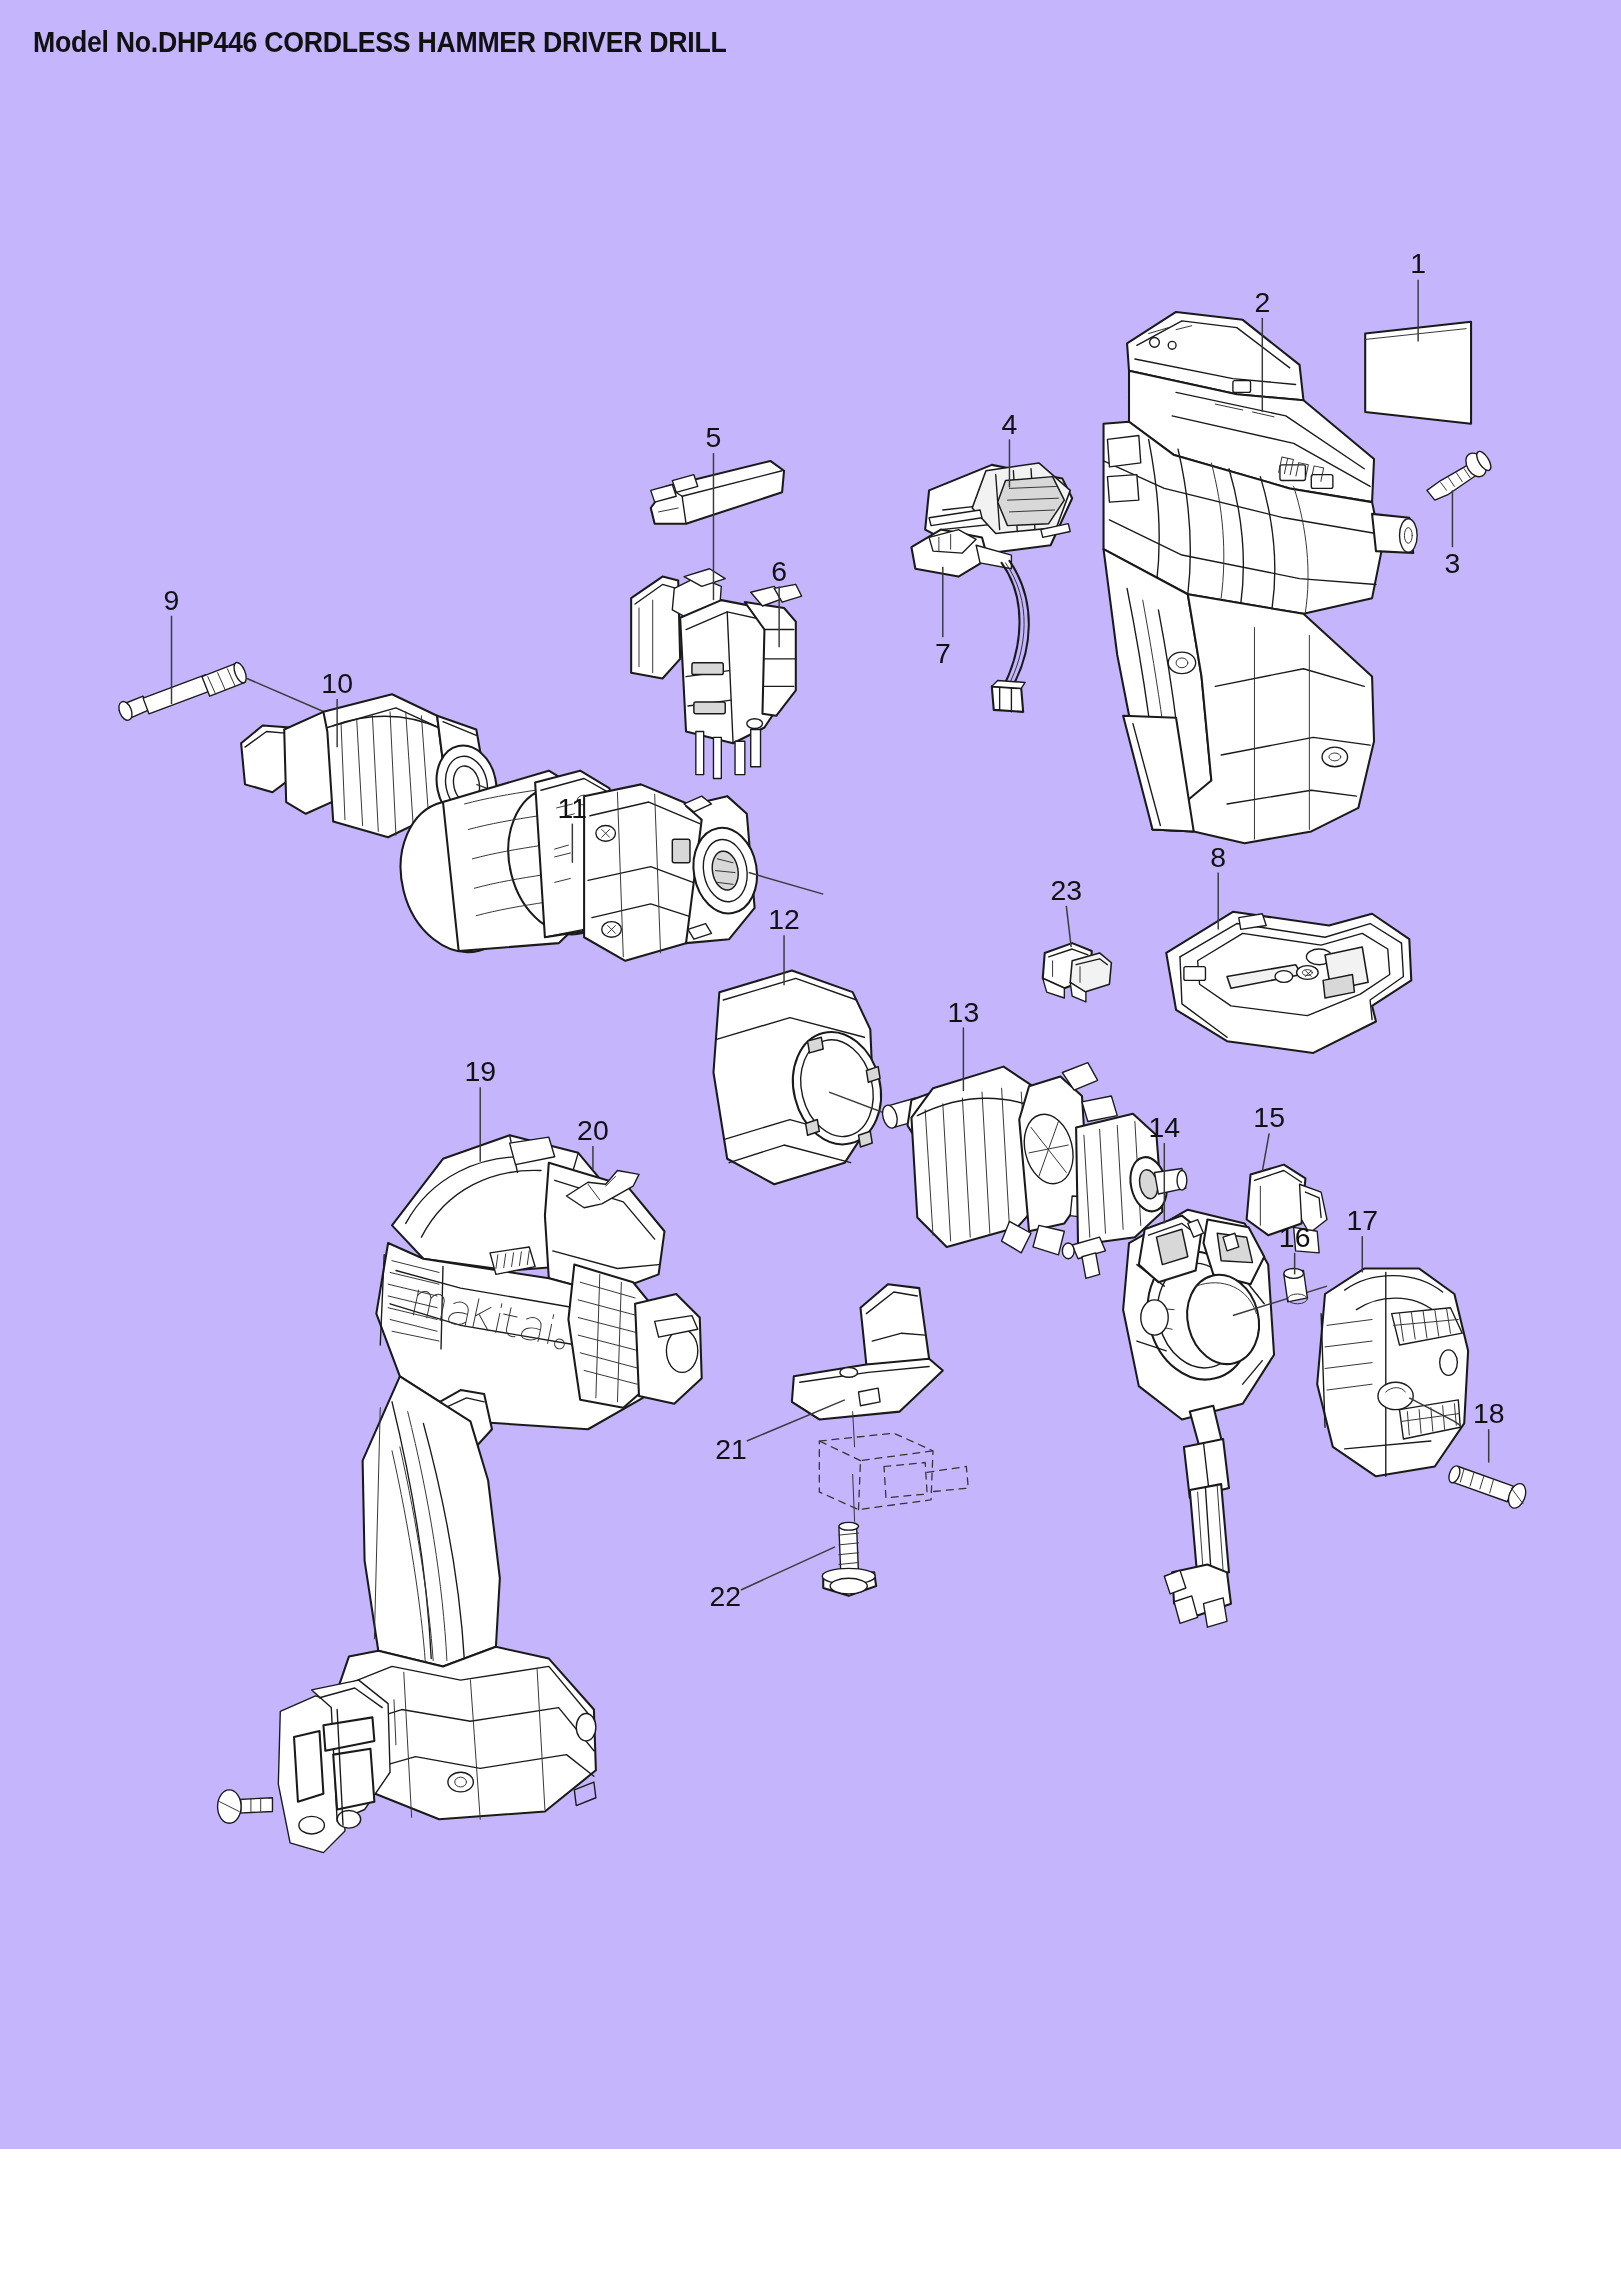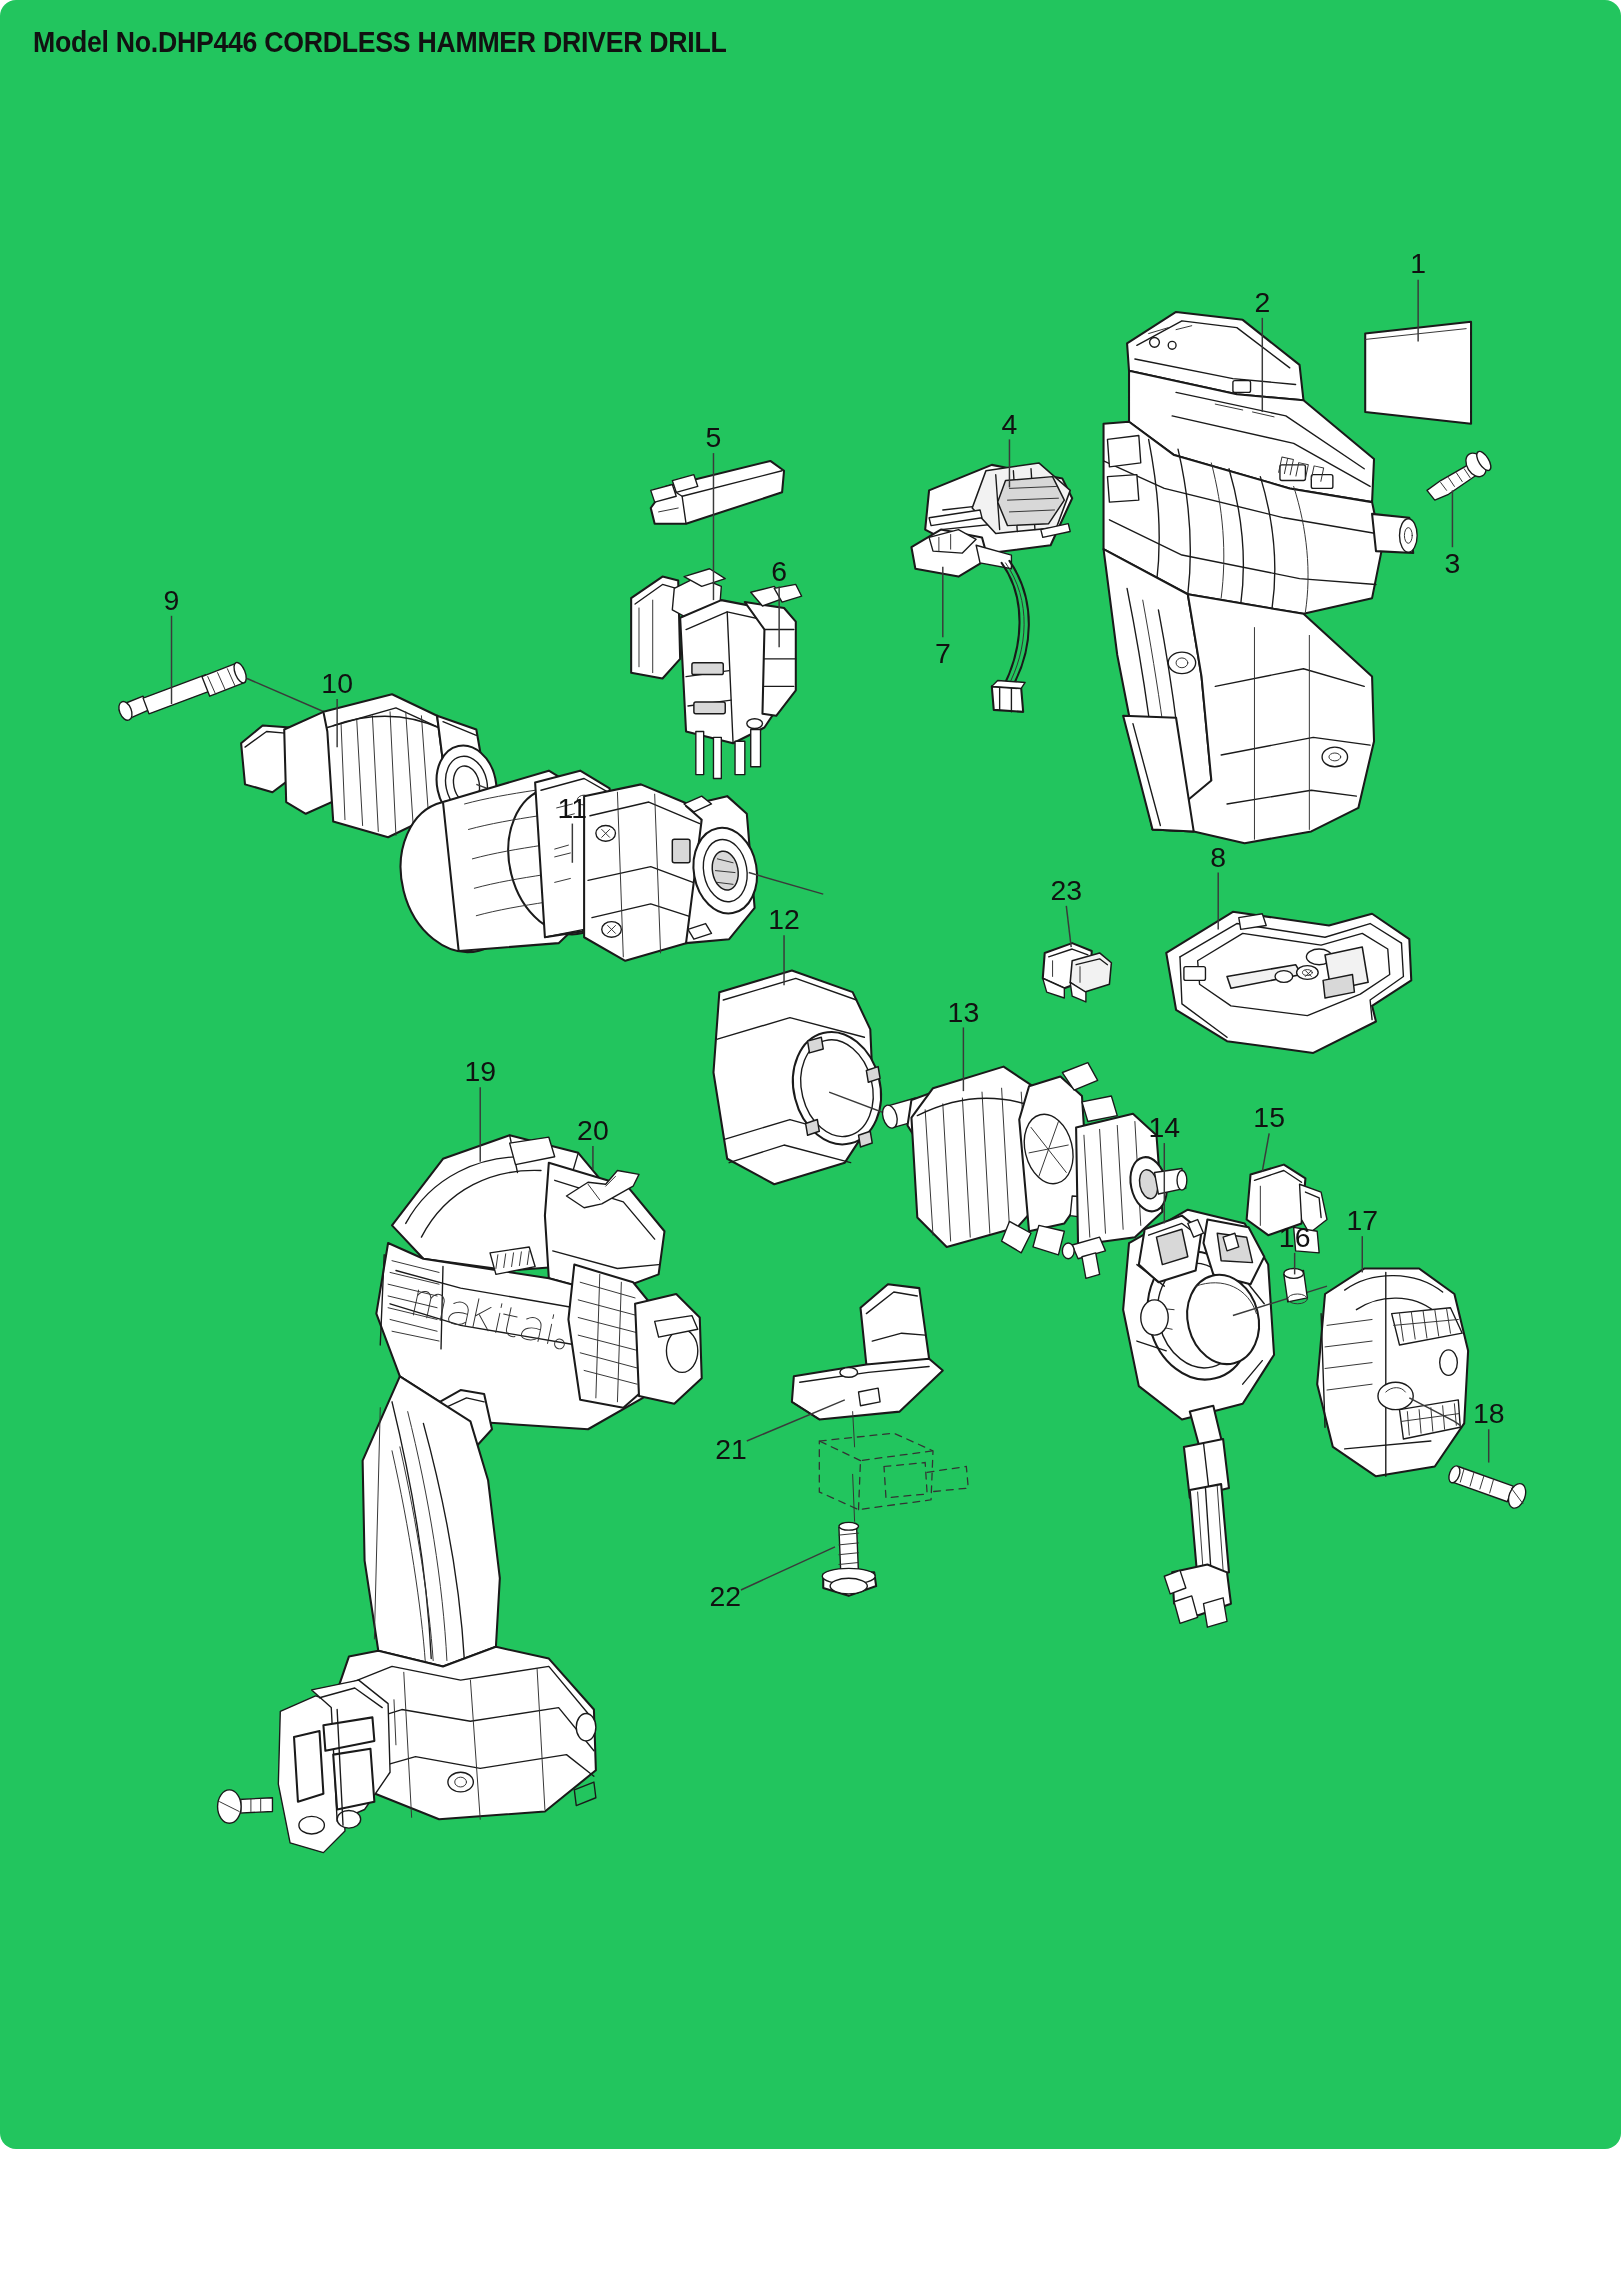--- a/index.html
+++ b/index.html
@@ -1,17 +1,17 @@
 <!DOCTYPE html>
 <html><head>
 <meta charset="utf-8">
 <style>
   html,body{margin:0;padding:0;background:#ffffff;}
   body{width:1621px;height:2293px;font-family:"Liberation Sans",sans-serif;color:#000;overflow:hidden;}
-  #page{position:relative;width:1621px;height:2149px;background:#22c55e;border-radius:16px;}
+  #page{position:relative;width:1621px;height:2149px;background:#c4b5fd;}
   #title{position:absolute;left:33px;top:25.5px;font-size:29px;font-weight:bold;letter-spacing:-0.3px;
          font-family:"Liberation Sans",sans-serif;white-space:nowrap;color:#111;
          transform:scaleX(0.92);transform-origin:left top;}
   #diagram{position:absolute;left:0;top:0;width:1621px;height:2293px;}
   svg{display:block;}
   .ln{fill:none;stroke:#1a1a1a;stroke-width:2.1;stroke-linejoin:round;stroke-linecap:round;}
   .ln2{fill:none;stroke:#1a1a1a;stroke-width:1.4;stroke-linejoin:round;stroke-linecap:round;}
   .lnt{fill:none;stroke:#333;stroke-width:1.0;stroke-linejoin:round;stroke-linecap:round;}
   .fillw{fill:#ffffff;stroke:#1a1a1a;stroke-width:2.1;stroke-linejoin:round;stroke-linecap:round;}
   .fillw2{fill:#ffffff;stroke:#1a1a1a;stroke-width:1.4;stroke-linejoin:round;stroke-linecap:round;}

